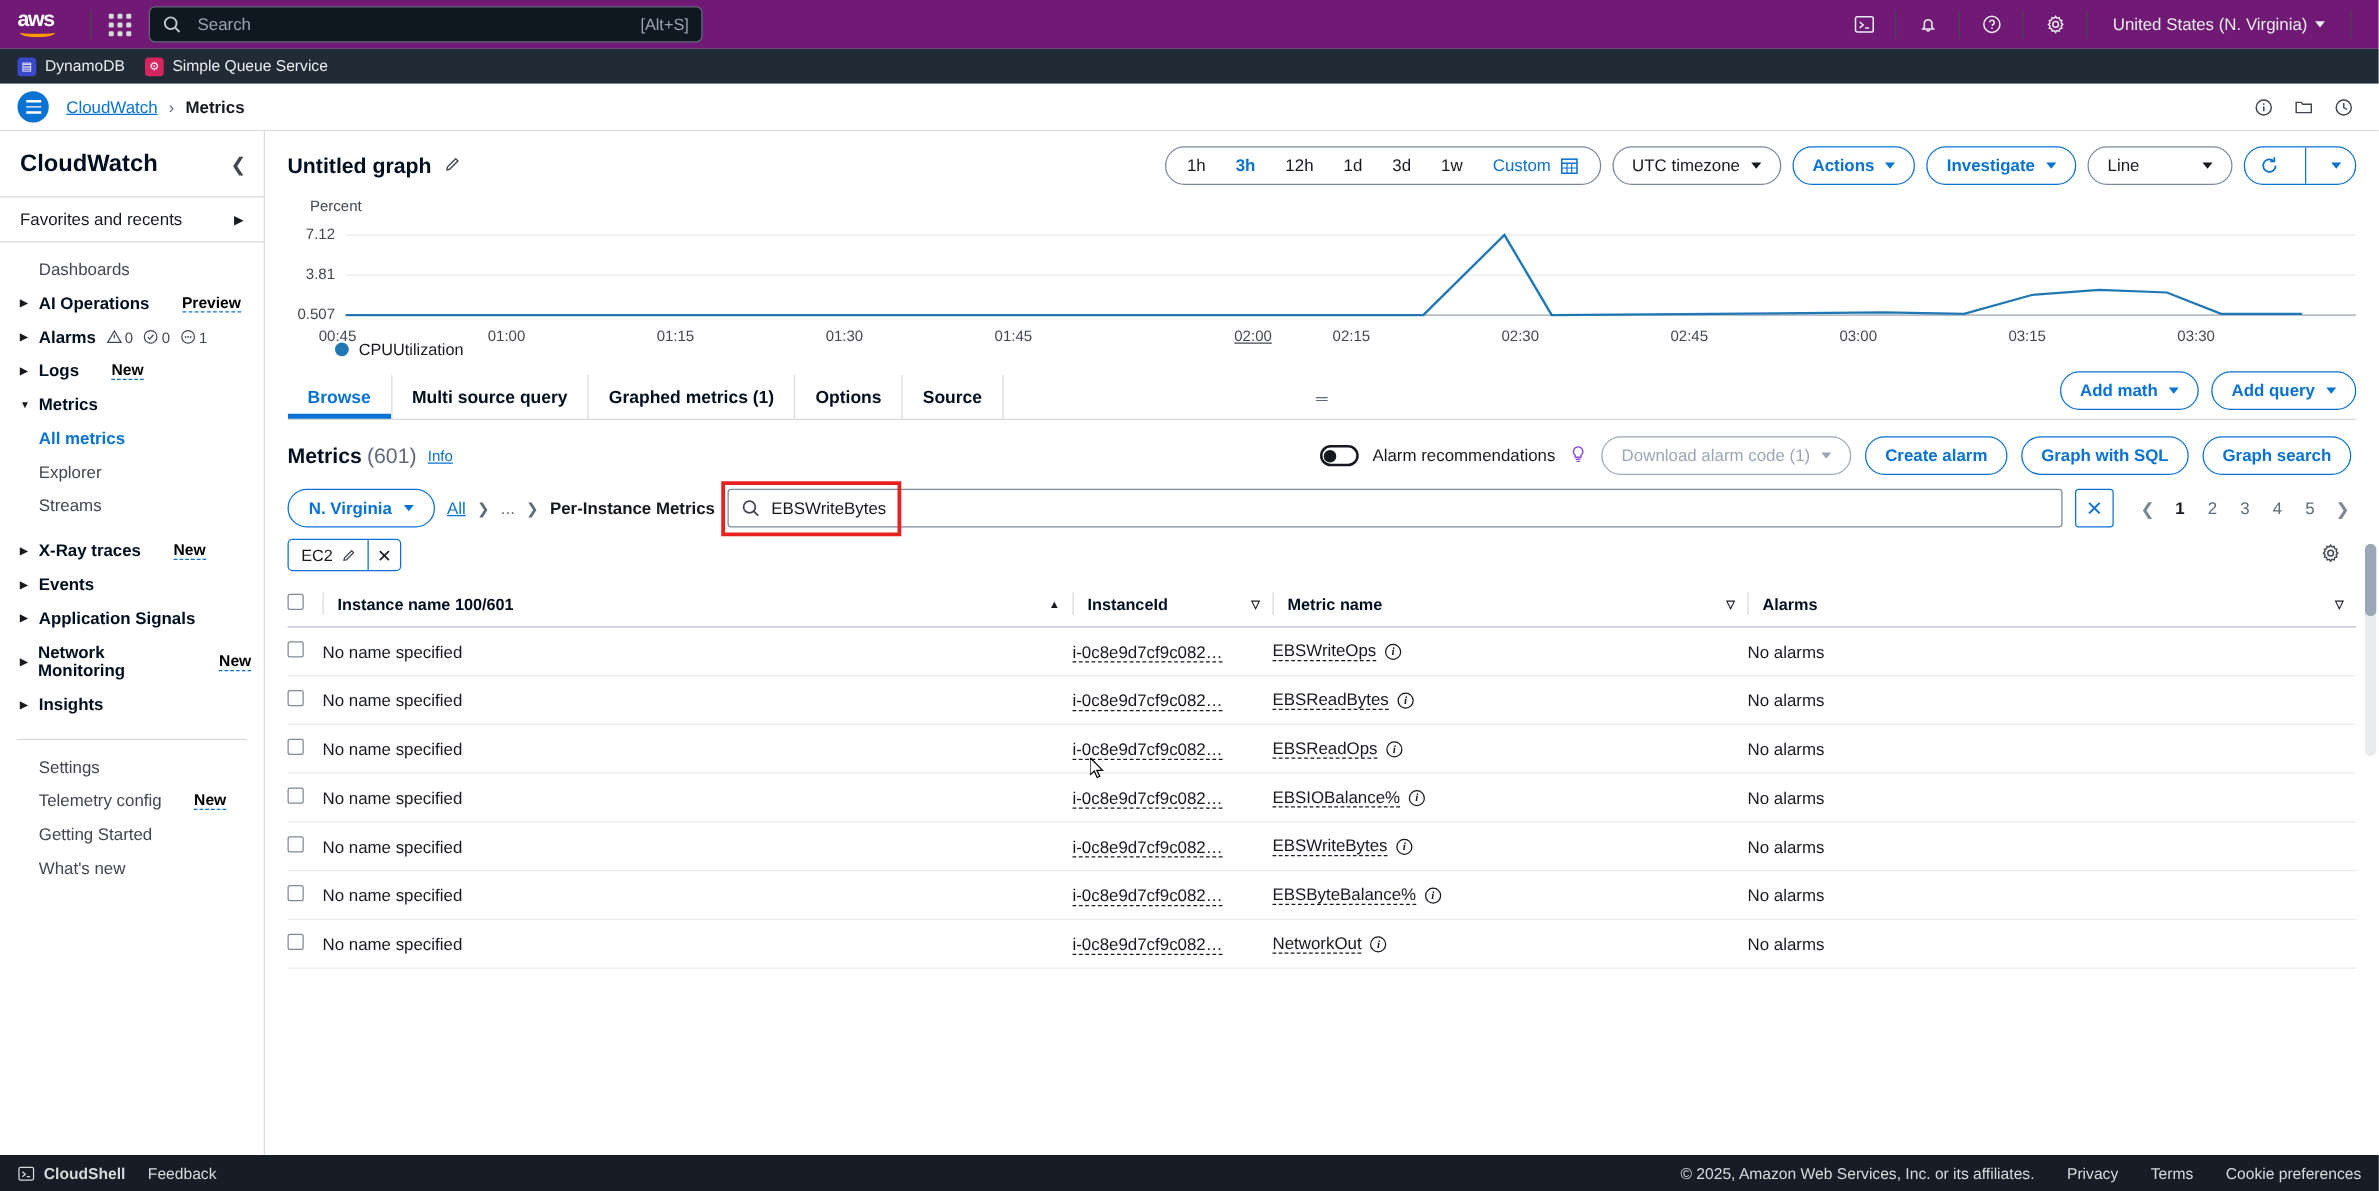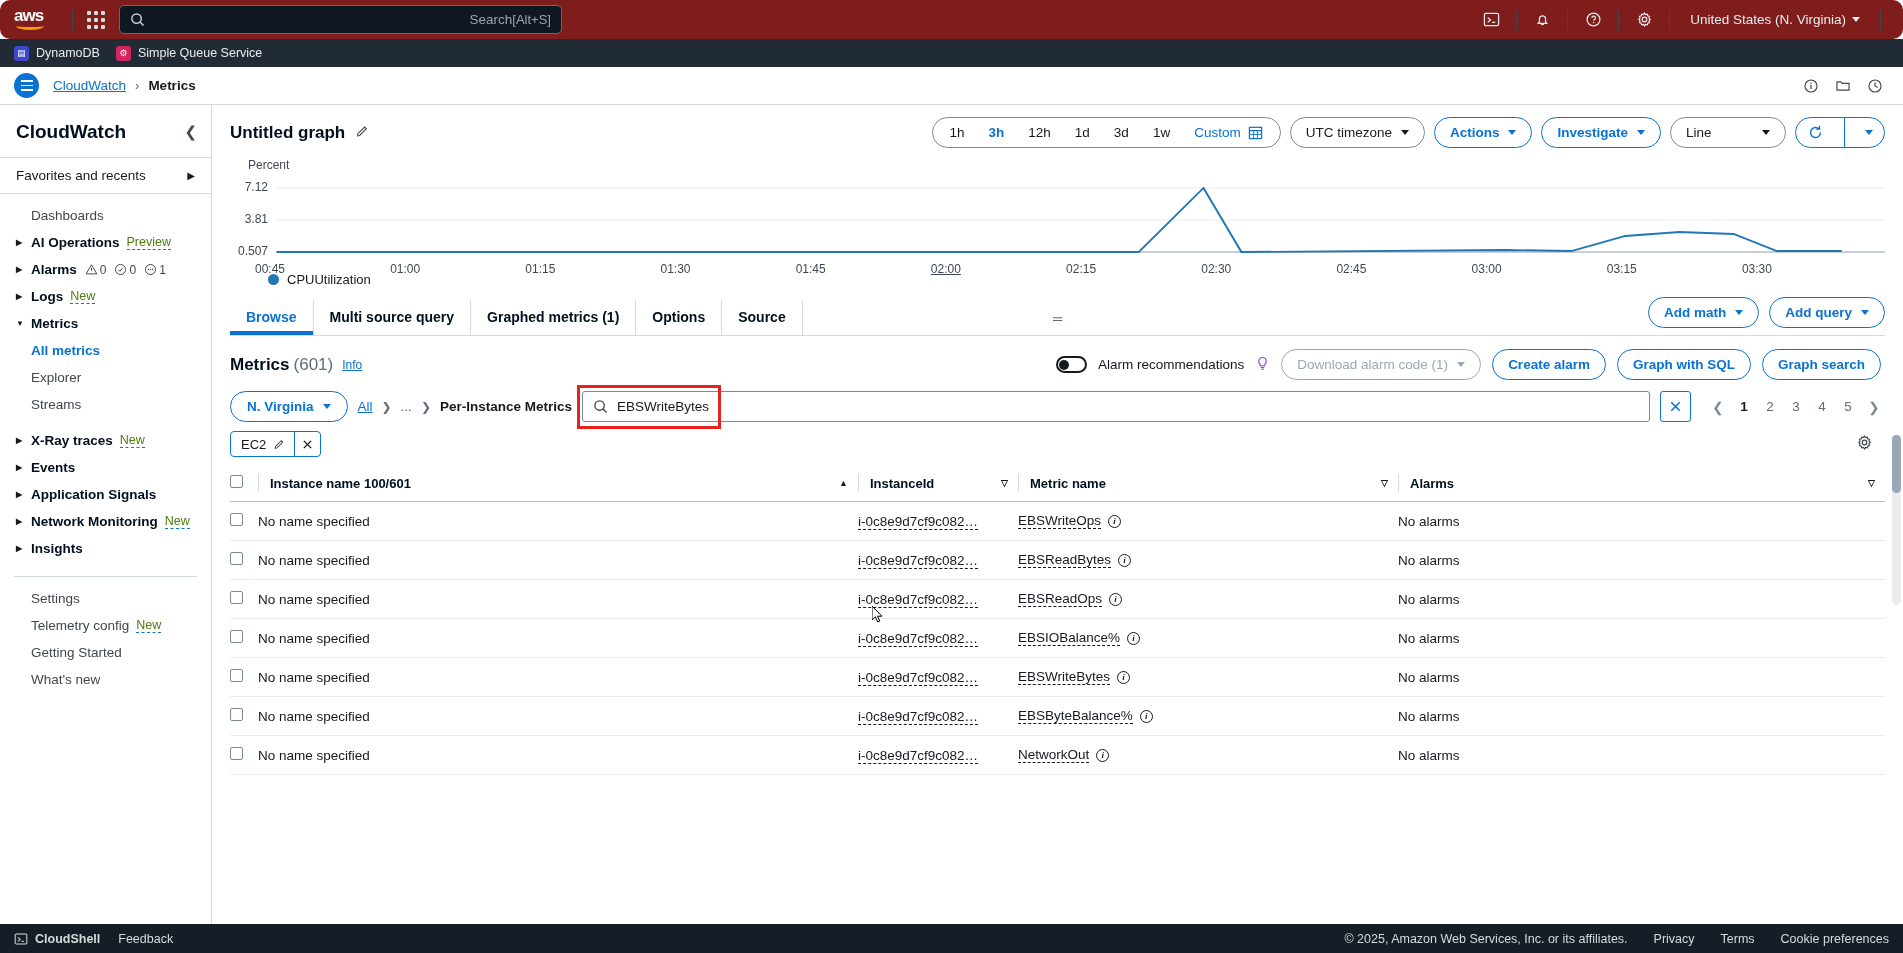--- a/index.html
+++ b/index.html
@@ -7,37 +7,37 @@
   html, body { margin:0; padding:0; }
   body {
     width:1903px; height:953px;
     font-family:"Liberation Sans", sans-serif;
     font-size:14px; color:#16191f; background:#fff;
     overflow:hidden;
   }
 
   
   .topnav {
-    height:39px; background:#7f1d1d; display:flex; align-items:center;
-    padding:0 14px; color:#fff;border-radius:10px;
+    height:39px; background:#701a75; display:flex; align-items:center;
+    padding:0 14px; color:#fff;
   }
   .aws-logo { width:38px; height:22px; position:relative; margin-right:12px; }
   .aws-logo .txt { font-size:17px; font-weight:bold; letter-spacing:-1px; color:#fff; line-height:14px;}
   .aws-logo .smile {
     width:28px;height:8px;border-bottom:3px solid #ff9900;border-radius:0 0 50% 50%;
     margin-left:2px; margin-top:-1px;
   }
   .nav-divider { width:1px; height:22px; background:#414750; margin:0 8px; }
   .grid-icon { display:grid; grid-template-columns:repeat(3,4px); grid-gap:3px; margin:0 14px 0 6px; cursor:pointer;}
   .grid-icon i { width:4px;height:4px;background:#d5dbdb;border-radius:1px; display:block;}
   .searchbar {
     flex:0 0 auto; width:443px; height:29px; background:#0f1721; border:1px solid #5f6b7a;
     border-radius:5px; display:flex; align-items:center; padding:0 10px; color:#8d99a8;
   }
-  .searchbar .ph { flex:1; margin-left:13px; font-size:13.5px; color:#9aa4b1;text-align:right;}
+  .searchbar .ph { flex:1; margin-left:13px; font-size:13.5px; color:#9aa4b1;}
   .searchbar .alt { font-size:13px; color:#9aa4b1;}
   .topnav-right { margin-left:auto; display:flex; align-items:center; }
   .tn-icon { width:34px;height:34px;display:flex;align-items:center;justify-content:center;cursor:pointer;}
   .region-sel { display:flex;align-items:center;gap:6px;font-size:13.5px;color:#e9ebed;padding:0 12px;cursor:pointer;}
   .caret { width:0;height:0;border-left:4px solid transparent;border-right:4px solid transparent;border-top:5px solid currentColor;}
 
   
   .favbar { height:28px; background:#212b36; display:flex; align-items:center; padding:0 14px; gap:16px;}
   .fav-item { display:flex; align-items:center; gap:7px; color:#e9ebed; font-size:12.5px; cursor:pointer;}
   .fav-sq { width:15px;height:15px;border-radius:3px;display:flex;align-items:center;justify-content:center;font-size:9px;color:#fff;}
@@ -64,21 +64,21 @@
   .sb-title { font-size:19px; font-weight:700; color:#000f1f;}
   .sb-collapse { margin-left:auto; color:#424650; cursor:pointer; font-size:15px;}
   .sb-hr { height:1px;background:#d5dbdb;margin:0;}
   .sb-fav { display:flex;align-items:center;padding:10px 16px;font-size:13.5px;color:#16191f;cursor:pointer;}
   .sb-fav .tri { margin-left:auto; color:#16191f; font-size:10px;}
   .sb-section { padding:8px 0 6px 0;}
   .sb-item { display:flex;align-items:center;padding:6px 10px 6px 16px;font-size:13.5px;color:#424650;cursor:pointer;gap:5px;}
   .sb-item.bold { font-weight:700; color:#000f1f;}
   .sb-item.active { color:#0972d3; font-weight:700;}
   .sb-item .arw { font-size:8px; color:#16191f; width:10px; display:inline-block;}
-  .badge-new { color:#4d7c0f; font-size:12.5px; font-weight:400; border-bottom:1px dashed #0972d3; margin-left:2px;}
+  .badge-new { color:#000000; font-size:12.5px; font-weight:700; border-bottom:1px dashed #0972d3; margin-left:21px;}
   .alarm-ic { display:inline-flex;align-items:center;gap:2px;font-weight:400;font-size:12px;color:#414750;margin-left:3px;}
   .sb-item.nochild { padding-left:31px; }
 
   
   .main { flex:1; position:relative; overflow:hidden; background:#fff; }
 
   
   .gheader { display:flex; align-items:center; padding:12px 18px 0 18px; }
   .gtitle { font-size:17px; font-weight:700; color:#000f1f; }
   .gpencil { margin-left:10px; cursor:pointer; color:#414650; }
@@ -481,21 +481,21 @@
         <div style="position:absolute;left:0;top:2px;width:38px;text-align:right;font-size:12px;color:#414650;">7.12</div>
         <div style="position:absolute;left:0;top:34px;width:38px;text-align:right;font-size:12px;color:#414650;">3.81</div>
         <div style="position:absolute;left:0;top:66px;width:38px;text-align:right;font-size:12px;color:#414650;">0.507</div>
 
         <div style="position:absolute;left:43px;right:0;top:84px;display:flex;gap:10px;">
           <span style="flex:1;font-size:12px;color:#414650;text-align:left;margin-left:-18px;">00:45</span>
           <span style="flex:1;font-size:12px;color:#414650;text-align:left;margin-left:-18px;">01:00</span>
           <span style="flex:1;font-size:12px;color:#414650;text-align:left;margin-left:-18px;">01:15</span>
           <span style="flex:1;font-size:12px;color:#414650;text-align:left;margin-left:-18px;">01:30</span>
           <span style="flex:1;font-size:12px;color:#414650;text-align:left;margin-left:-18px;">01:45</span>
-          <span style="flex:1;font-size:12px;color:#414650;text-align:left;margin-left:-18px;text-decoration:underline;">02:00</span>
+          <span style="flex:1;font-size:12px;color:#414650;text-align:center;margin-left:-18px;text-decoration:underline;">02:00</span>
           <span style="flex:1;font-size:12px;color:#414650;text-align:left;margin-left:-18px;">02:15</span>
           <span style="flex:1;font-size:12px;color:#414650;text-align:left;margin-left:-18px;">02:30</span>
           <span style="flex:1;font-size:12px;color:#414650;text-align:left;margin-left:-18px;">02:45</span>
           <span style="flex:1;font-size:12px;color:#414650;text-align:left;margin-left:-18px;">03:00</span>
           <span style="flex:1;font-size:12px;color:#414650;text-align:left;margin-left:-18px;">03:15</span>
           <span style="flex:1;font-size:12px;color:#414650;text-align:left;margin-left:-18px;">03:30</span>
         </div>
       </div>
       <div class="legend">
         <span class="dot"></span>

